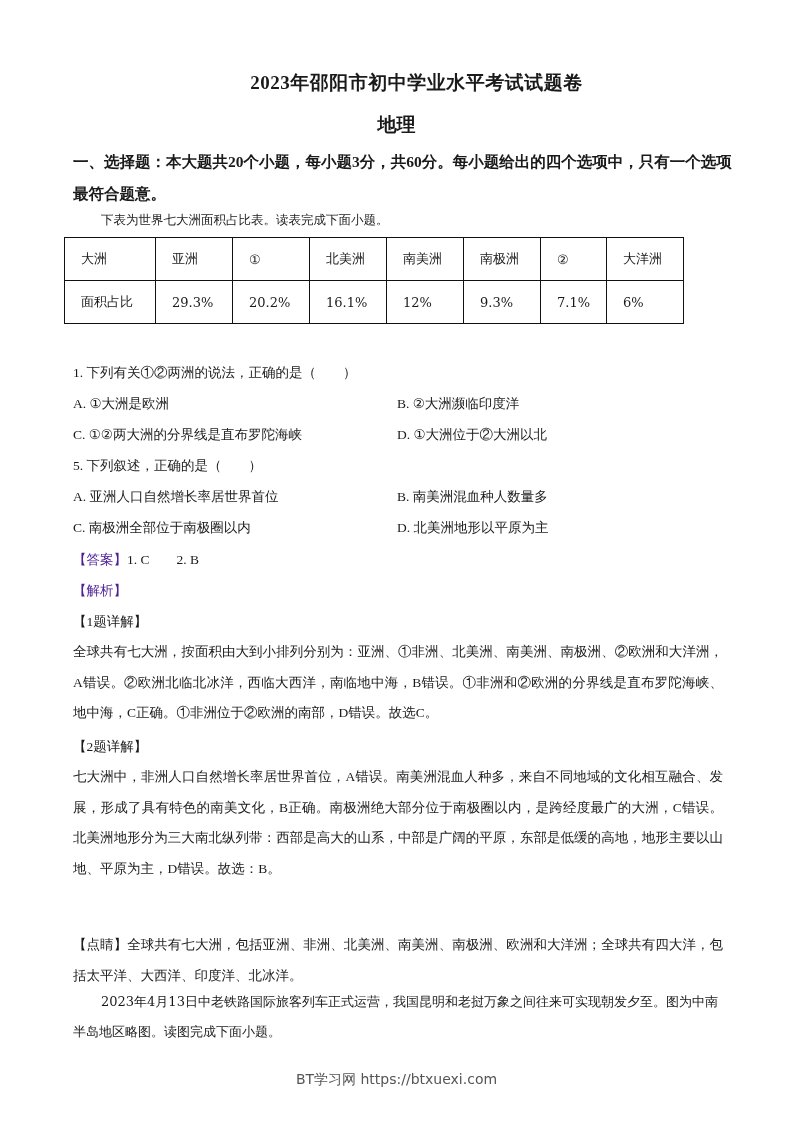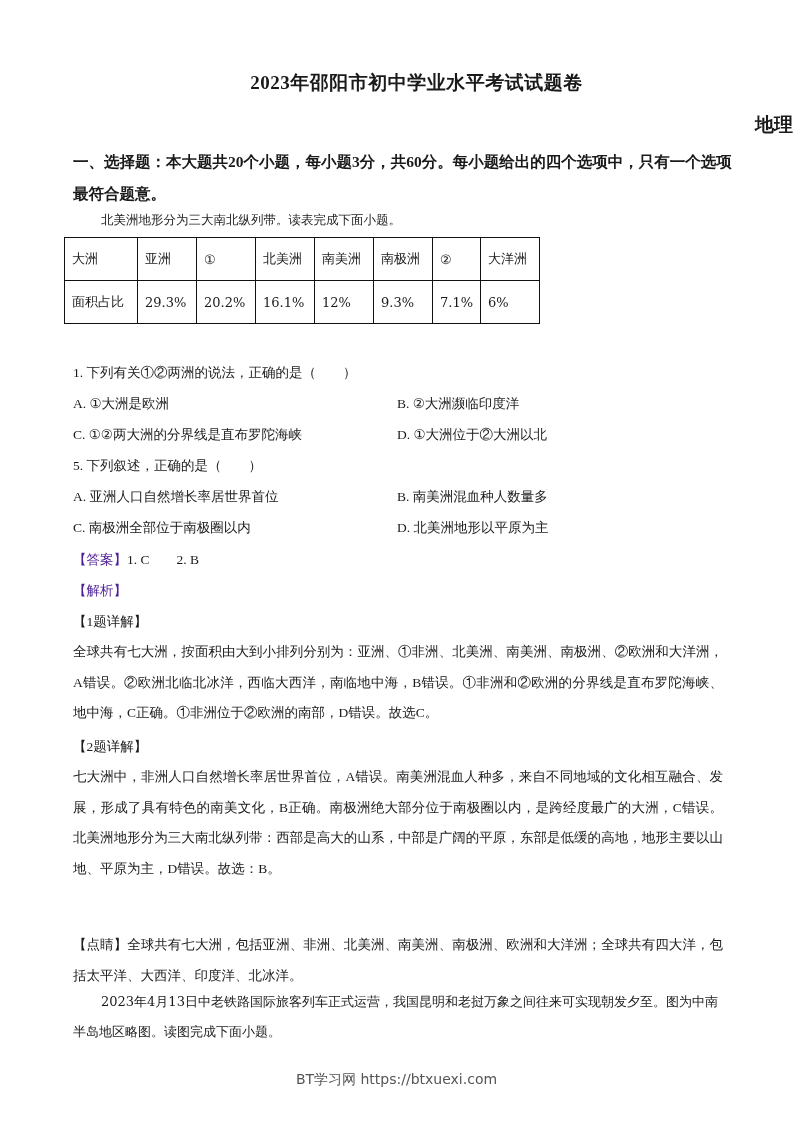--- a/index.html
+++ b/index.html
@@ -1,40 +1,40 @@
 <!DOCTYPE html>
 <html><head>
 <meta charset="utf-8">
 <style>
   html, body { margin: 0; padding: 0; background: #ffffff; }
   body { width: 793px; height: 1122px; position: relative; overflow: hidden;
          font-family: "Liberation Serif", "DejaVu Serif", serif; color: #1a1a1a; }
   .abs { position: absolute; }
   .title { left: 0; width: 793px; top: 70px; text-align: center; font-size: 19px; font-weight: bold; letter-spacing: 0.5px; margin-left: 20px; }
-  .subject { left: 0; width: 793px; top: 112px; text-align: right; font-size: 19px; font-weight: bold; }
+  .subject { left: 0; width: 793px; top: 112px; text-align: center; font-size: 19px; font-weight: bold; }
   .section { left: 73px; width: 660px; top: 146px; font-size: 15.5px; font-weight: bold; line-height: 32px; }
   .intro { left: 101px; top: 212px; font-size: 12.5px; font-family: "DejaVu Serif", serif; color: #222; }
   table.area { position: absolute; left: 64px; top: 237px; border-collapse: collapse; font-size: 13px; }
-  table.area td { border: 1.5px solid #111; height: 42px; padding: 0 7px; vertical-align: middle; font-family: "DejaVu Serif", serif; }
+  table.area td { border: 1.5px solid #111; height: 42px; padding: 0 16px; vertical-align: middle; font-family: "DejaVu Serif", serif; }
   .q { font-size: 13.5px; }
   .opt { font-size: 13.5px; }
   .blue { color: #4c1d95; }
   .para { left: 73px; width: 650px; font-size: 13.5px; line-height: 30.5px; text-align: justify; }
   .para2 { left: 73px; width: 650px; font-size: 13px; line-height: 30px; font-family: "DejaVu Serif", serif; }
   .footer { left: 0; width: 793px; top: 1071px; text-align: center; font-size: 14px; color: #555;
             font-family: "DejaVu Sans", sans-serif; }
 </style>
 </head>
 <body>
 
 <div class="abs title">2023年邵阳市初中学业水平考试试题卷</div>
 <div class="abs subject">地理</div>
 <div class="abs section">一、选择题：本大题共20个小题，每小题3分，共60分。每小题给出的四个选项中，只有一个选项最符合题意。</div>
 
-<div class="abs intro">北美洲地形分为三大南北纵列带。读表完成下面小题。</div>
+<div class="abs intro">下表为世界七大洲面积占比表。读表完成下面小题。</div>
 
 <table class="area">
   <tbody>
       <tr>
     <td style="width:58px">大洲</td>
     <td style="width:44px">亚洲</td>
     <td style="width:44px">①</td>
     <td style="width:44px">北美洲</td>
     <td style="width:44px">南美洲</td>
     <td style="width:44px">南极洲</td>

